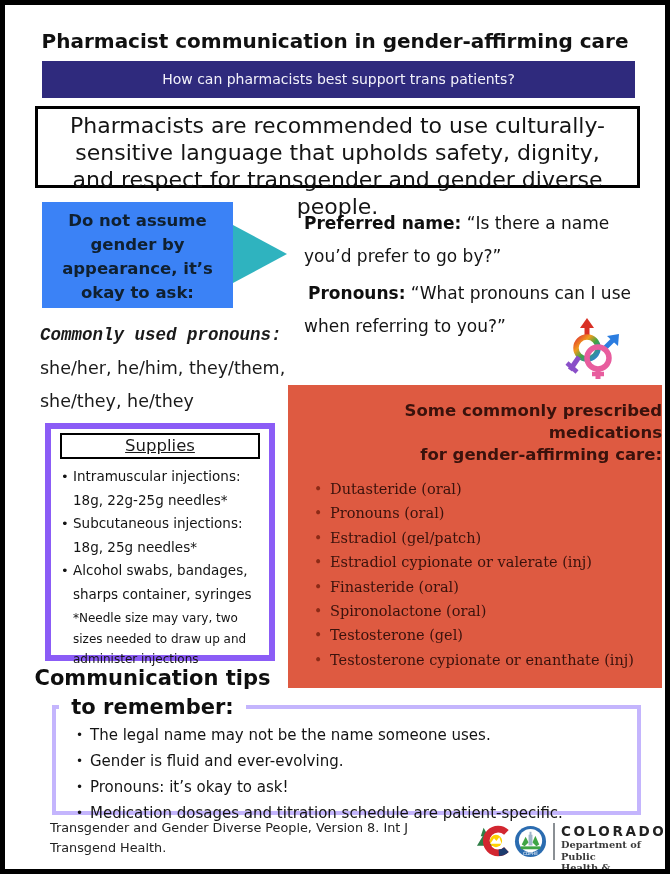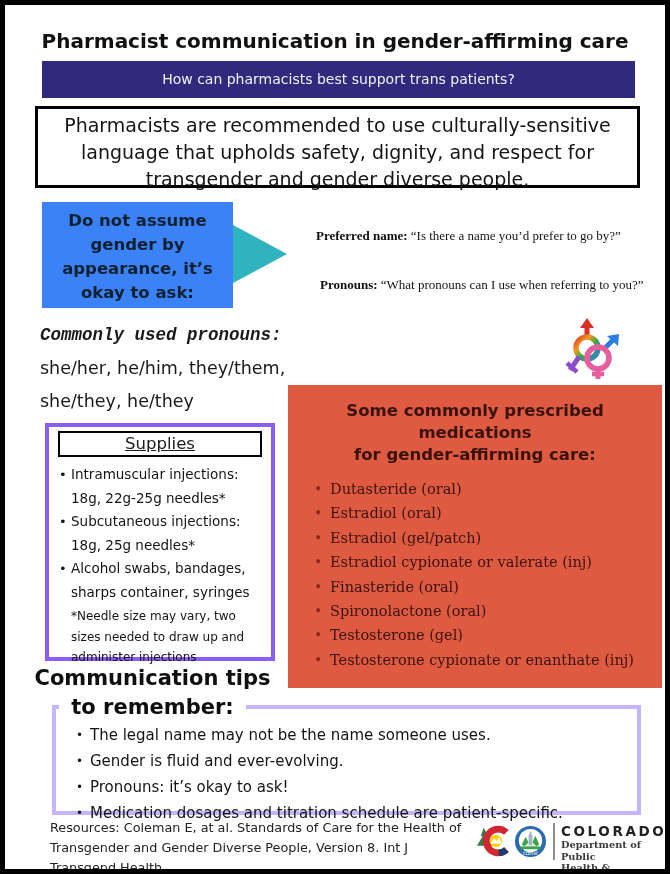--- a/index.html
+++ b/index.html
@@ -14,71 +14,71 @@
   .title{
     left:0;top:24px;width:660px;text-align:center;
     font-size:20px;font-weight:bold;color:#111;margin:0;
   }
   .banner{
     left:37px;top:56px;width:593px;height:37px;background:#2f2a7d;
     color:#f3f2fa;text-align:center;font-size:14px;line-height:37px;
   }
   .rec-box{
     left:30px;top:101px;width:605px;height:82px;border:3px solid #000;
-    box-sizing:border-box;text-align:center;font-size:19px;line-height:27px;
+    box-sizing:border-box;text-align:center;font-size:22px;line-height:27px;
     padding:3px 14px 0 14px;color:#141414;
   }
 
   
   .callout{
     left:37px;top:197px;width:191px;height:106px;background:#3b82f6;
     text-align:center;font-weight:bold;color:#102030;
     font-size:16.5px;line-height:24px;padding-top:7px;box-sizing:border-box;
   }
   .callout-arrow{
     left:228px;top:220px;width:0;height:0;
     border-top:29px solid transparent;border-bottom:29px solid transparent;
     border-left:54px solid #2fb3bf;
   }
 
   
   .qa{left:295px;top:198px;width:362px;}
-  .qa p{margin:16px;font-size:13px;line-height:33px;color:#141414;font-family:Liberation Serif, serif;}
+  .qa p{margin:4px;font-size:17px;line-height:33px;color:#141414;}
   .qa p b{color:#0f0f0f;}
   .qa .q2{margin-top:0;}
   .qa .q2 b{padding-left:4px;}
 
   
   .pronouns{left:35px;top:314px;width:260px;font-size:17.5px;line-height:33px;}
   .pronouns-heading{font-style:italic;font-weight:600;font-family:Liberation Mono, monospace;}
 
   
   .gender-icon{left:556px;top:312px;}
 
   
   .meds{
     left:283px;top:380px;width:374px;height:303px;background:#de5a41;
     box-sizing:border-box;padding-top:15px;
   }
   .meds-title{
-    text-align:center;font-weight:bold;font-size:16.5px;line-height:22px;color:#3a120c;
+    text-align:right;font-weight:bold;font-size:16.5px;line-height:22px;color:#3a120c;
   }
   .meds ul{
     list-style:none;margin:11px 0 0 0;padding:0 0 0 42px;
     font-family:"DejaVu Serif","Liberation Serif",serif;
     font-size:14.5px;line-height:24.4px;color:#3a120c;
   }
   .meds li{position:relative;}
   .meds li::before{
     content:"\2022";position:absolute;left:-16px;color:#8c2a16;font-size:14px;
   }
 
   
   .supplies{
-    left:40px;top:418px;width:230px;height:238px;border:4px solid #8b5cf6;
+    left:40px;top:418px;width:230px;height:238px;border:6px solid #8b5cf6;
     box-sizing:border-box;background:#fff;
   }
   .supplies-title-box{
     margin:4px 9px 2px 9px;border:2px solid #000;text-align:center;
     font-size:16.5px;line-height:22px;
   }
   .supplies-title{text-decoration:underline;}
   .supplies ul{
     list-style:none;margin:6px 4px 0 8px;padding:0 0 0 14px;
     font-size:13.5px;line-height:23.5px;color:#141414;
@@ -171,21 +171,21 @@
     <line x1="6" y1="46" x2="16" y2="55" stroke="#8a4fc8" stroke-width="4.5"></line>
   </svg>
 
   <div class="abs meds">
     <div class="meds-title">
       <div>Some commonly prescribed medications</div>
       <div>for gender-affirming care:</div>
     </div>
     <ul>
       <li>Dutasteride (oral)</li>
-      <li>Estradiol (oral)</li>
+      <li>Pronouns (oral)</li>
       <li>Estradiol (gel/patch)</li>
       <li>Estradiol cypionate or valerate (inj)</li>
       <li>Finasteride (oral)</li>
       <li>Spironolactone (oral)</li>
       <li>Testosterone (gel)</li>
       <li>Testosterone cypionate or enanthate (inj)</li>
     </ul>
   </div>
 
   <div class="abs supplies">
@@ -208,21 +208,20 @@
   <div class="abs tips-box">
     <ul>
       <li>The legal name may not be the name someone uses.</li>
       <li>Gender is fluid and ever-evolving.</li>
       <li>Pronouns: it’s okay to ask!</li>
       <li>Medication dosages and titration schedule are patient-specific.</li>
     </ul>
   </div>
 
   <div class="abs resources">
-    <div>Resources: Coleman E, at al. Standards of Care for the Health of</div>
     <div>Transgender and Gender Diverse People, Version 8. Int J Transgend Health.</div>
 
   </div>
 
   <svg class="abs logo-co" width="38" height="38" viewBox="0 0 40 40">
     <polygon points="8,6 13,15 11,15 17,25 1,25 7,15 5,15" fill="#2e7d46"></polygon>
     <path d="M32 11 A12.5 12.5 0 1 0 32 29" fill="none" stroke="#d22630" stroke-width="7"></path>
     <path d="M32 29 A12.5 12.5 0 0 1 24 32.4" fill="none" stroke="#1d3c6e" stroke-width="7"></path>
     <circle cx="21" cy="20" r="6.5" fill="#ffd100"></circle>
     <polygon points="15,23 19,17 21.5,20 24.5,16 27,23" fill="#ffffff"></polygon>

